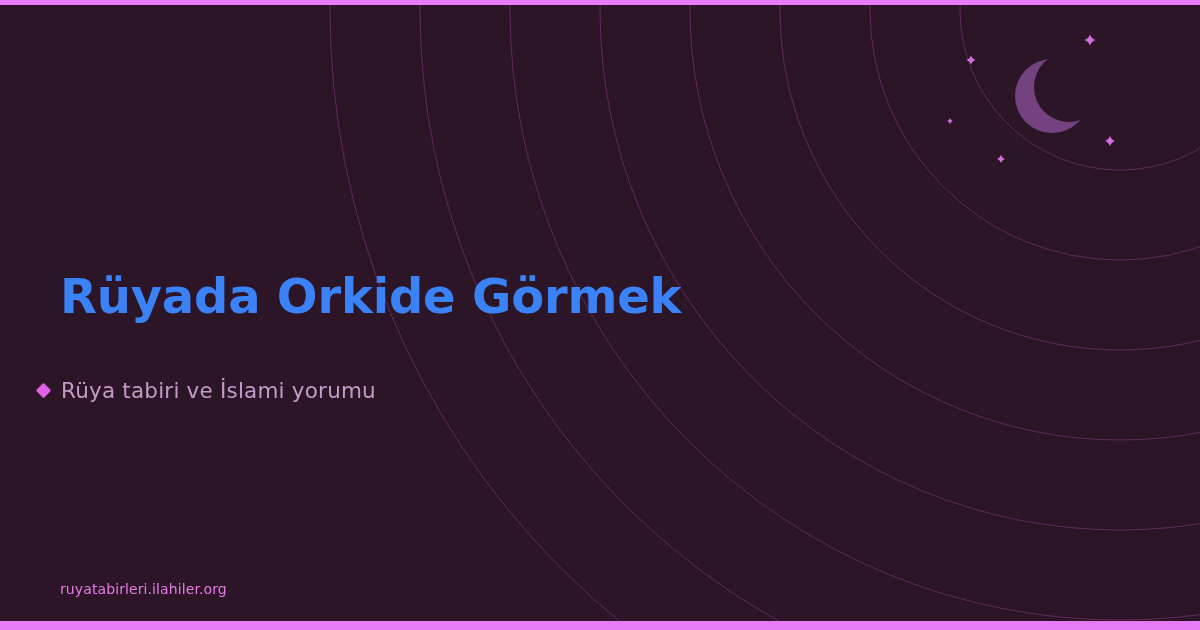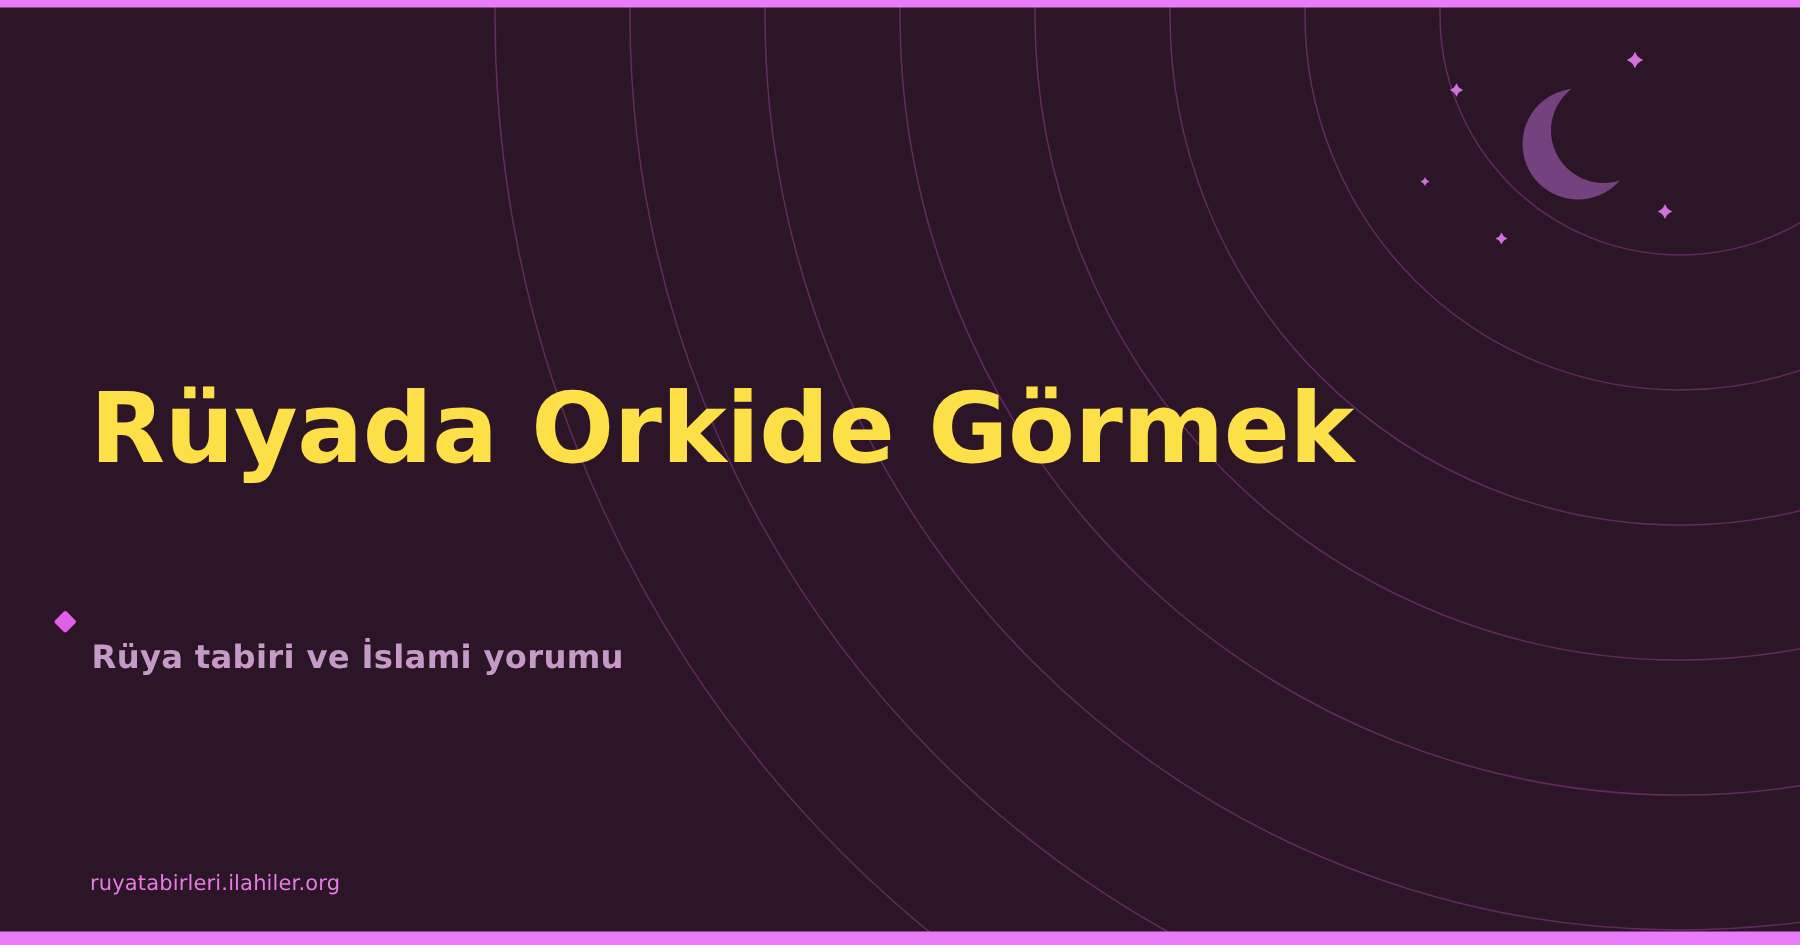--- a/index.html
+++ b/index.html
@@ -40,27 +40,27 @@
   
   #content {
     position: absolute;
     inset: 0;
     z-index: 4;
   }
 
   #title {
     position: absolute;
     left: 60px;
-    top: 254px;
+    top: 272px;
     margin: 0;
-    font-size: 65px;
+    font-size: 48px;
     font-weight: bold;
     line-height: 1.0;
     letter-spacing: -0.2px;
-    color: #fde047;
+    color: #3b82f6;
     white-space: nowrap;
   }
 
   #bullet-row {
     position: absolute;
     left: 38px;
     top: 378px;
     display: flex;
     align-items: center;
     gap: 12px;
@@ -68,25 +68,24 @@
   .bullet-diamond {
     width: 11px;
     height: 11px;
     background: #e060e8;
     transform: rotate(45deg);
     border-radius: 1.5px;
     flex: 0 0 auto;
   }
   #subtitle {
     font-size: 21.5px;
-    font-weight: bold;
+    font-weight: normal;
     color: #c59ac6;
     letter-spacing: 0.2px;
     white-space: nowrap;
-    margin-top: 48px;
   }
 
   #footer-url {
     position: absolute;
     left: 60px;
     top: 581px;
     font-size: 14px;
     font-weight: normal;
     color: #e87ae8;
     letter-spacing: 0.1px;

